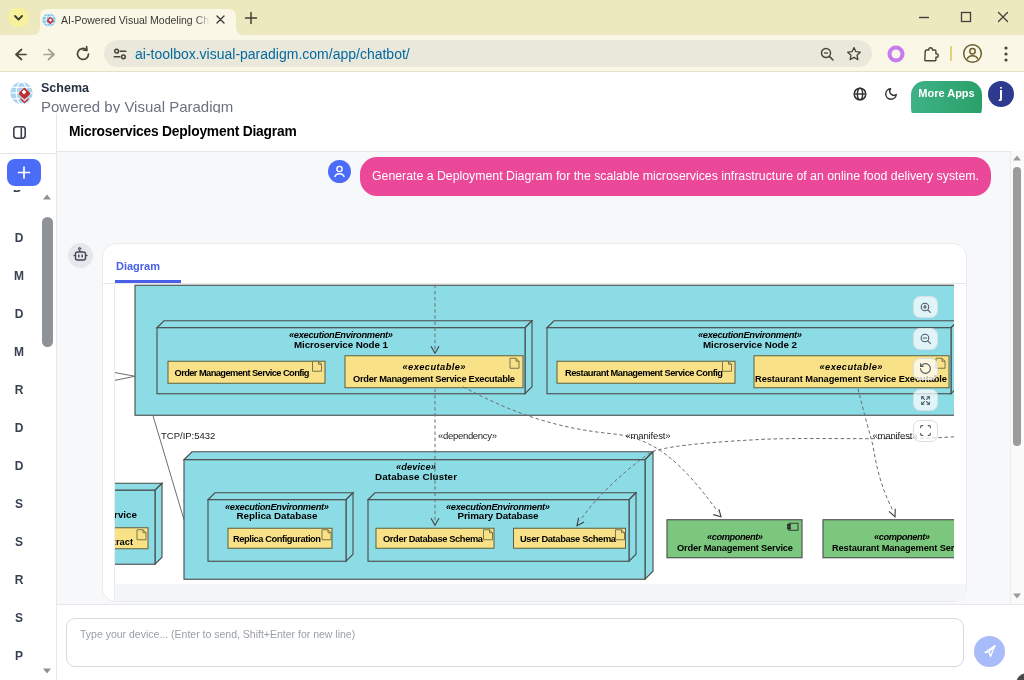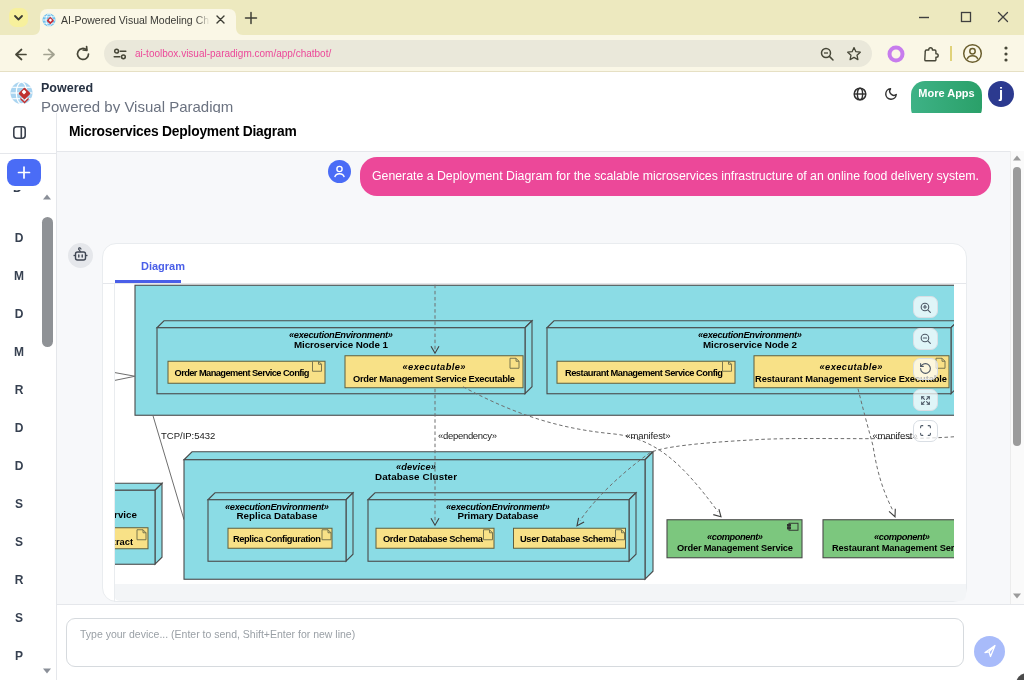--- a/index.html
+++ b/index.html
@@ -81,21 +81,21 @@
 </div>
 <div class="abs" style="left:104px;top:40px;width:768px;height:27px;border-radius:13.5px;background:#eae8da;"></div>
 <div class="abs" style="left:112px;top:46px;width:16px;height:16px;">
   <svg width="16" height="16" viewBox="0 0 16 16">
     <circle cx="4.6" cy="5.2" r="1.9" fill="none" stroke="#474738" stroke-width="1.5"></circle>
     <line x1="8.2" y1="5.2" x2="13.8" y2="5.2" stroke="#474738" stroke-width="1.5" stroke-linecap="round"></line>
     <line x1="2.2" y1="10.8" x2="7.8" y2="10.8" stroke="#474738" stroke-width="1.5" stroke-linecap="round"></line>
     <circle cx="11.4" cy="10.8" r="1.9" fill="none" stroke="#474738" stroke-width="1.5"></circle>
   </svg>
 </div>
-<div class="abs" style="left:135px;top:45px;font-size:10px;color:#ec4899;line-height:18px;">ai-toolbox.visual-paradigm.com/app/chatbot/</div>
+<div class="abs" style="left:135px;top:45px;font-size:14px;color:#0369a1;line-height:18px;">ai-toolbox.visual-paradigm.com/app/chatbot/</div>
 <div class="abs" style="left:818px;top:45px;width:18px;height:18px;">
   <svg width="18" height="18">
       <circle cx="8" cy="8" r="4.5" fill="none" stroke="#474738" stroke-width="1.5"></circle>
       <line x1="11.4" y1="11.4" x2="15" y2="15" stroke="#474738" stroke-width="1.5" stroke-linecap="round"></line>
       <line x1="6" y1="8" x2="10" y2="8" stroke="#474738" stroke-width="1.3"></line>
     </svg>
 </div>
 <div class="abs" style="left:845px;top:45px;width:18px;height:18px;">
   <svg width="18" height="18">
       <path d="M9 2.6 L10.9 6.7 L15.3 7.2 L12 10.2 L12.9 14.6 L9 12.4 L5.1 14.6 L6 10.2 L2.7 7.2 L7.1 6.7 Z" fill="none" stroke="#474738" stroke-width="1.3" stroke-linejoin="round"></path>
@@ -135,21 +135,21 @@
     <circle cx="11.5" cy="12" r="11" fill="#a9d4f0"></circle>
     <ellipse cx="11.5" cy="12" rx="5.2" ry="10.8" fill="none" stroke="#fff" stroke-width="1.2"></ellipse>
     <line x1="0.7" y1="12" x2="22.3" y2="12" stroke="#fff" stroke-width="1.2"></line>
     <line x1="2.2" y1="6.3" x2="20.8" y2="6.3" stroke="#fff" stroke-width="1.1"></line>
     <line x1="2.2" y1="17.7" x2="20.8" y2="17.7" stroke="#fff" stroke-width="1.1"></line>
     <rect x="10.2" y="8.2" width="8.6" height="8.6" rx="0.9" transform="rotate(45 14.5 12.5)" fill="#c03030"></rect>
     <rect x="12.3" y="9.3" width="3.4" height="3.4" rx="0.7" transform="rotate(45 14 11)" fill="#fff"></rect>
     <path d="M10.4 16.4 L14.5 20.4 L18.6 16.4 L18.6 18.5 L14.5 22.5 L10.4 18.5 Z" fill="#c03030"></path>
   </svg>
 </div>
-<div class="abs" style="left:41px;top:81px;font-size:12.5px;font-weight:bold;color:#263142;">Powered</div>
+<div class="abs" style="left:41px;top:81px;font-size:12.5px;font-weight:bold;color:#263142;">Schema</div>
 <div class="abs" style="left:41px;top:97.5px;font-size:15px;color:#6b7280;text-align:center;">Powered by <span style="text-decoration:underline;">Visual Paradigm</span></div>
 <div class="abs" style="left:853px;top:87px;width:14px;height:14px;">
   <svg width="14" height="14">
       <circle cx="7" cy="7" r="5.8" fill="none" stroke="#2f2f2f" stroke-width="1.5"></circle>
       <ellipse cx="7" cy="7" rx="2.6" ry="5.8" fill="none" stroke="#2f2f2f" stroke-width="1.4"></ellipse>
       <line x1="1.2" y1="7" x2="12.8" y2="7" stroke="#2f2f2f" stroke-width="1.4"></line>
     </svg>
 </div>
 <div class="abs" style="left:884px;top:87px;width:14px;height:14px;">
   <svg width="14" height="14" viewBox="0 0 24 24">
@@ -220,21 +220,21 @@
     <rect x="7.5" y="9" width="10" height="8" rx="2" fill="none" stroke="#3f4653" stroke-width="1.4"></rect>
     <line x1="10.8" y1="12" x2="10.8" y2="14" stroke="#3f4653" stroke-width="1.4" stroke-linecap="round"></line>
     <line x1="14.2" y1="12" x2="14.2" y2="14" stroke="#3f4653" stroke-width="1.4" stroke-linecap="round"></line>
     <path d="M12.5 9 L11.4 7 a1.1 1.1 0 1 1 1.3 -0.5" fill="none" stroke="#3f4653" stroke-width="1.2"></path>
     <line x1="5.5" y1="12.5" x2="7.5" y2="12.5" stroke="#3f4653" stroke-width="1.3"></line>
     <line x1="17.5" y1="12.5" x2="19.5" y2="12.5" stroke="#3f4653" stroke-width="1.3"></line>
   </svg>
 </div>
 
 <div class="abs" style="left:102px;top:243px;width:865px;height:359px;background:#fff;border:1px solid #e9ecef;border-radius:14px;box-sizing:border-box;"></div>
-<div class="abs" style="left:141px;top:260px;font-size:11px;font-weight:bold;color:#4a5fe8;">Diagram</div>
+<div class="abs" style="left:116px;top:260px;font-size:11px;font-weight:bold;color:#4a5fe8;">Diagram</div>
 <div class="abs" style="left:196px;top:260px;font-size:11px;color:#4b5563;margin-top:46px;">PlantUML Source</div>
 <div class="abs" style="left:103px;top:282.5px;width:863px;height:1px;background:#e5e7eb;"></div>
 <div class="abs" style="left:115px;top:280px;width:66px;height:2.5px;background:#4a5fe8;"></div>
 
 <div id="diagram" class="abs" style="left:114px;top:283.5px;width:840px;height:300.5px;background:#fff;overflow:hidden;">
 <svg width="840" height="301" viewBox="114 283.5 840 300.5">
 <defs></defs>
 <g font-family="Liberation Sans, sans-serif" fill="#000">
 
   <rect x="135" y="284.5" width="830" height="130" fill="#8bdce5" stroke="#4a4a4a" stroke-width="1.1"></rect>

